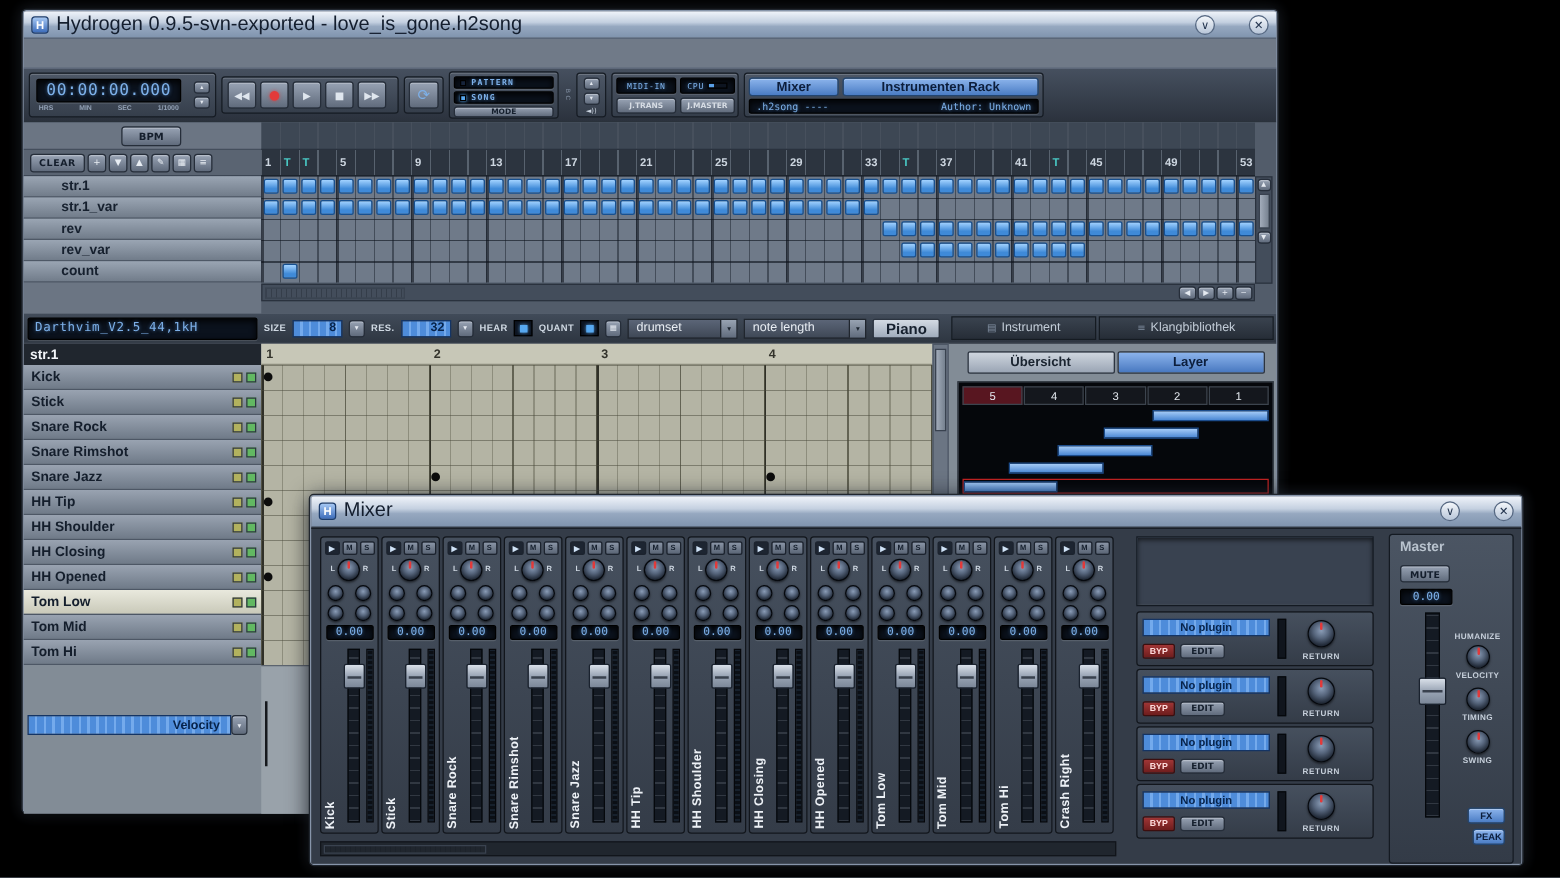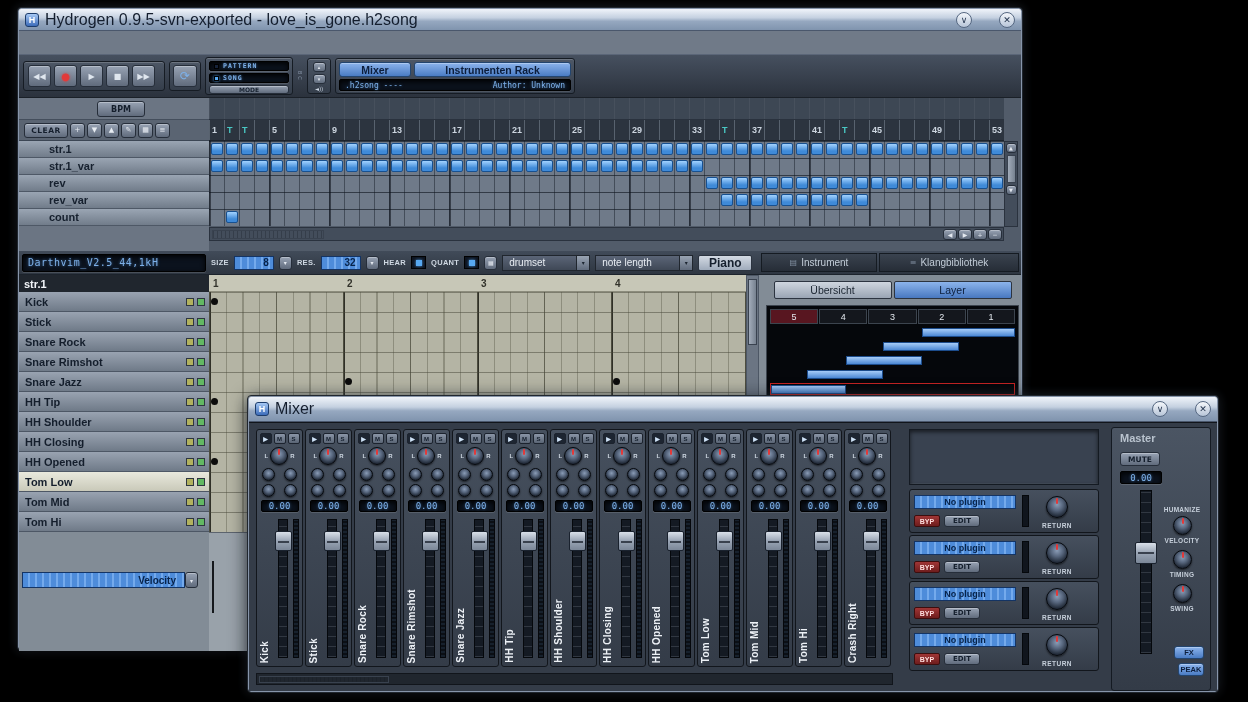--- a/index.html
+++ b/index.html
@@ -119,21 +119,21 @@
 .beat-ruler{height:17px;background:#c7c7b7;border-bottom:1px solid #8c8c7c;position:relative}
 .bt-num{position:absolute;top:3px;font-size:10px;font-weight:bold;color:#33332b}
 .note-grid{height:240px;position:relative;background-color:#b4b4a4;background-image:repeating-linear-gradient(0deg,transparent 0 19px,rgba(70,70,56,.5) 19px 20px),repeating-linear-gradient(90deg,rgba(95,95,78,.45) 0 1px,transparent 1px 16.75px),repeating-linear-gradient(90deg,rgba(70,70,56,.7) 0 1px,transparent 1px 67px),repeating-linear-gradient(90deg,rgba(25,25,18,.85) 0 2px,transparent 2px 134px)}
 .note-dot{position:absolute;width:7px;height:7px;border-radius:50%;background:#0c0c0c}
 .vel-lane{position:absolute;left:0;top:257px;width:537px;height:119px;background:#99a2aa;border-top:1px solid #5c646e}
 .vel-line{position:absolute;top:28px;width:2px;height:52px;background:#15181c}
 .grid-vscroll{position:absolute;left:727px;top:0;width:13px;height:257px;background:#6b7583;border:1px solid #4d5765}
 .gvs-handle{width:9px;height:66px;margin:3px auto;background:linear-gradient(90deg,#a2acba,#76818f);border:1px solid #39424f}
 .right-panel{position:absolute;left:745px;top:0;width:257px;height:100%}
 .rp-tabs{display:flex;gap:2px;justify-content:center;margin-top:6px}
-.rp-tab{width:118px;height:18px;display:flex;align-items:center;justify-content:center;font-size:10.5px;font-weight:normal;border:1px solid #2c3440;border-radius:2px}
+.rp-tab{width:118px;height:18px;display:flex;align-items:center;justify-content:center;font-size:10.5px;font-weight:bold;border:1px solid #2c3440;border-radius:2px}
 .rp-tab.light{background:linear-gradient(#cfd6df,#9aa5b4);color:#1a2430}
 .rp-tab.blue{background:linear-gradient(#8cb4ec,#4878c0);color:#0c1e3c}
 .layer-panel{position:absolute;left:2px;top:30px;width:253px;height:238px;background:#05070b;border:1px solid #3c444e;padding:3px}
 #lay-heads{display:flex;gap:1px}
 .lay-head{flex:1;height:15px;background:#14171d;border:1px solid #3c444e;color:#e3e8ee;font-size:9px;display:flex;align-items:center;justify-content:center}
 .lay-head.first{background:#581620}
 #lay-rows{margin-top:3px}
 .lay-row{position:relative;height:12px;margin-bottom:2px}
 .lay-row.sel{border:1px solid #c42424}
 .lay-bar{position:absolute;top:1px;height:9px;background:linear-gradient(#a6ccf8,#4c88d4);border:1px solid #1c4c8c}
@@ -190,20 +190,33 @@
 <div class="window main">
   <div class="titlebar">
     <div class="app-icon">H</div>
     <div class="title-text">Hydrogen 0.9.5-svn-exported - love_is_gone.h2song</div>
     <div class="tb-sp"></div>
     <div class="tb-btn far">∨</div>
     <div class="tb-btn">✕</div>
   </div>
 
   <div class="toolbar">
+    <div class="panel time-panel">
+      <div class="lcd time-lcd">00:00:00.000</div>
+      <div class="time-units">
+        <span>HRS</span>
+        <span>MIN</span>
+        <span>SEC</span>
+        <span>1/1000</span>
+      </div>
+      <div class="mini-col">
+        <div class="btn mini">▴</div>
+        <div class="btn mini">▾</div>
+      </div>
+    </div>
     <div class="panel transport" id="transport">
         <div class="btn tbtn">◀◀</div>
         <div class="btn tbtn rec">●</div>
         <div class="btn tbtn">▶</div>
         <div class="btn tbtn">■</div>
         <div class="btn tbtn">▶▶</div>
       </div>
     <div class="panel loop-panel" id="loop-panel">
         <div class="btn tbtn lp">⟳</div>
       </div>
@@ -216,20 +229,29 @@
           <span class="led lit"></span>
           <span>SONG</span>
         </div>
       <div class="btn mode-btn">MODE</div>
     </div>
     <div class="vlab">BC</div>
     <div class="panel small-panel">
       <div class="btn mini">▴</div>
       <div class="btn mini">▾</div>
       <div class="spk">◄))</div>
+    </div>
+    <div class="panel midi-panel">
+      <div class="lcd chip">MIDI-IN</div>
+      <div class="lcd chip cpu">
+          <span>CPU</span>
+          <span class="cpu-meter"></span>
+        </div>
+      <div class="btn chipbtn">J.TRANS</div>
+      <div class="btn chipbtn">J.MASTER</div>
     </div>
     <div class="panel actions-panel">
       <div class="act-row">
         <div class="btn blue mixer-btn">Mixer</div>
         <div class="btn blue rack-btn">Instrumenten Rack</div>
       </div>
       <div class="lcd status-lcd">
         <span>.h2song  ----</span>
         <span>Author: Unknown</span>
       </div>

